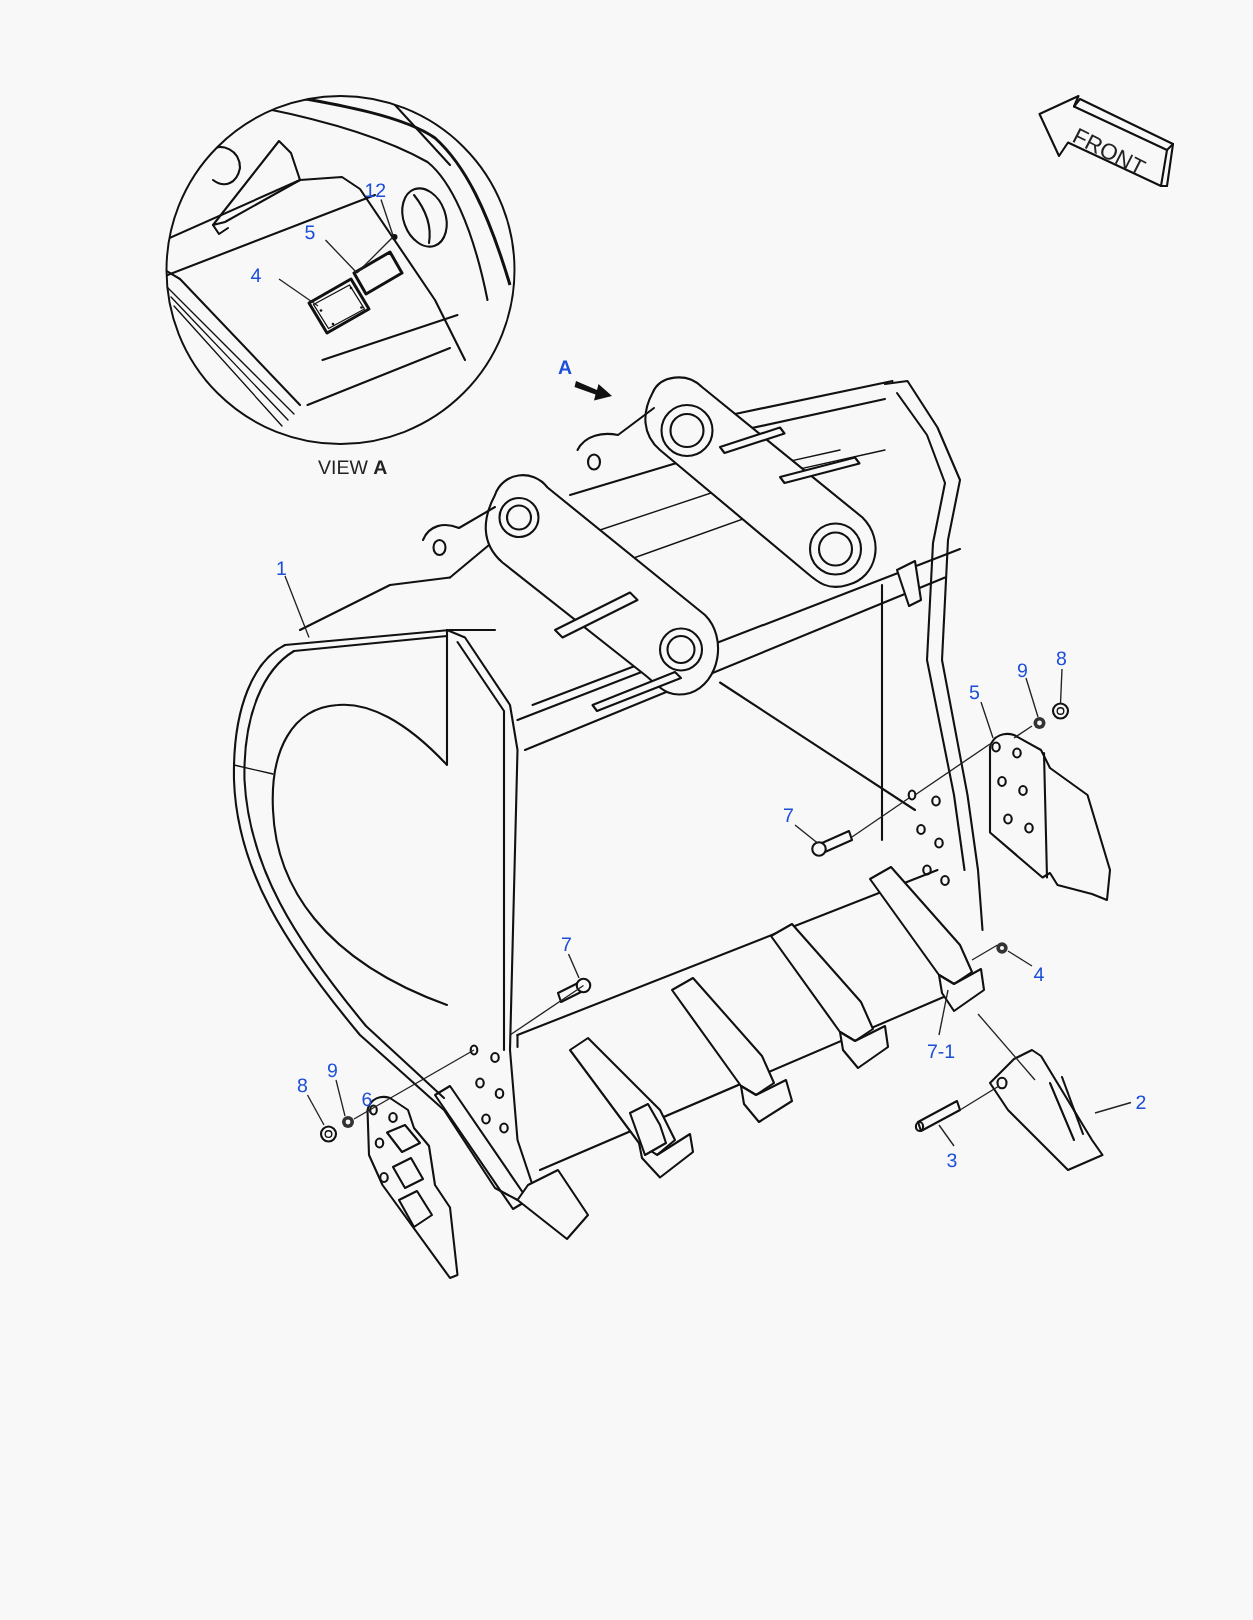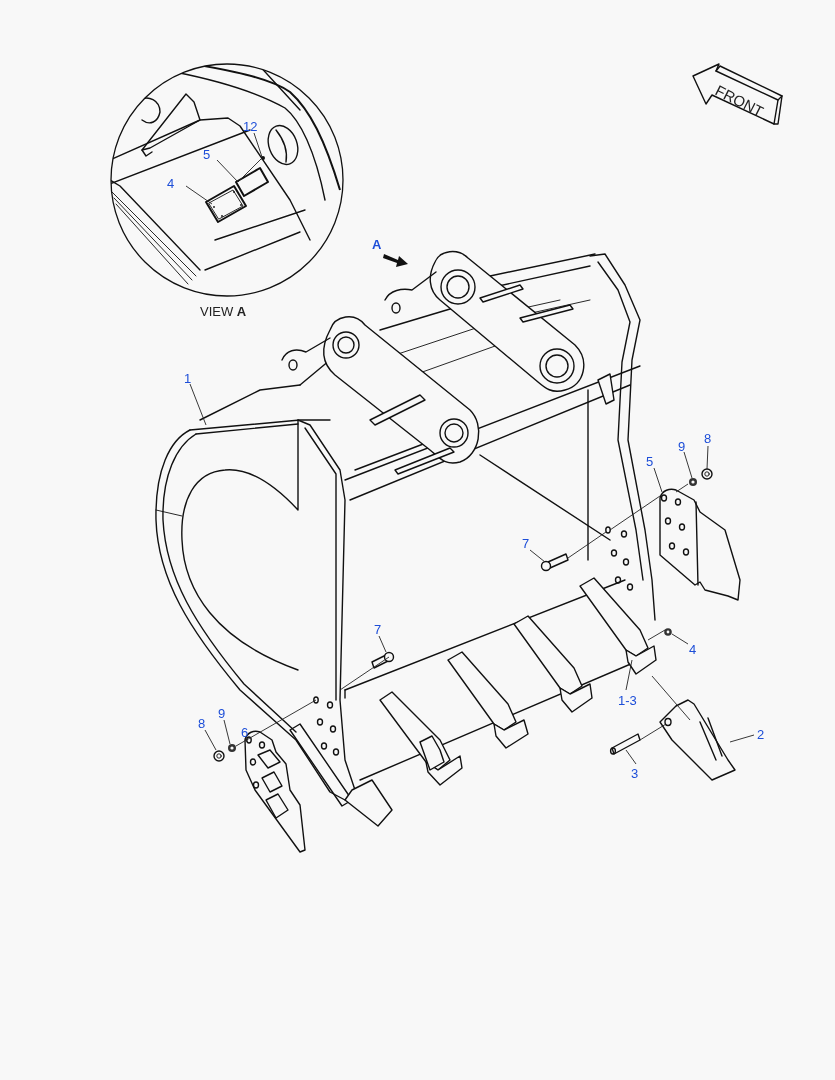--- a/index.html
+++ b/index.html
@@ -16,21 +16,21 @@
     .lnh { fill: none; stroke: #111; stroke-width: 2; stroke-linejoin: round; }
     .fillw { fill: #f8f8f8; stroke: #111; stroke-width: 1.4; stroke-linejoin: round; }
     .leader { fill: none; stroke: #222; stroke-width: 0.9; }
     .callout {
       position: absolute;
       font-size: 13px;
       color: #1d4ed8;
       line-height: 1;
       white-space: nowrap;
     }
-    .view-label { position: absolute; left: 200px; top: 304px; font-size: 13px; color: #222; }
+    .view-label { position: absolute; left: 212px; top: 304px; font-size: 13px; color: #222; }
     .view-label b { font-weight: bold; }
     .front-text { font-size: 15px; fill: #222; font-family: "Liberation Sans", sans-serif; }
   </style>
 </head>
 <body>
 
 <svg id="diagram" viewBox="0 0 835 1080" xmlns="http://www.w3.org/2000/svg">
 
   <g>
     <defs>
@@ -275,21 +275,21 @@
     <line class="leader" x1="665" y1="630" x2="648" y2="640"></line>
     <line class="leader" x1="626" y1="690" x2="632" y2="660"></line>
     <line class="leader" x1="652" y1="676" x2="690" y2="720"></line>
     <line class="leader" x1="754" y1="735" x2="730" y2="742"></line>
     <line class="leader" x1="636" y1="764" x2="626" y2="750"></line>
     <line class="leader" x1="640" y1="740" x2="666" y2="724"></line>
   </g>
 </svg>
 
 <span class="callout" style="left:184px;top:372px">1</span>
-<span class="callout" style="left:618px;top:694px">1-3</span>
+<span class="callout" style="left:618px;top:694px">7-1</span>
 <span class="callout" style="left:757px;top:728px">2</span>
 <span class="callout" style="left:631px;top:767px">3</span>
 <span class="callout" style="left:689px;top:643px">4</span>
 <span class="callout" style="left:646px;top:455px">5</span>
 <span class="callout" style="left:241px;top:726px">6</span>
 <span class="callout" style="left:522px;top:537px">7</span>
 <span class="callout" style="left:374px;top:623px">7</span>
 <span class="callout" style="left:704px;top:432px">8</span>
 <span class="callout" style="left:198px;top:717px">8</span>
 <span class="callout" style="left:678px;top:440px">9</span>

